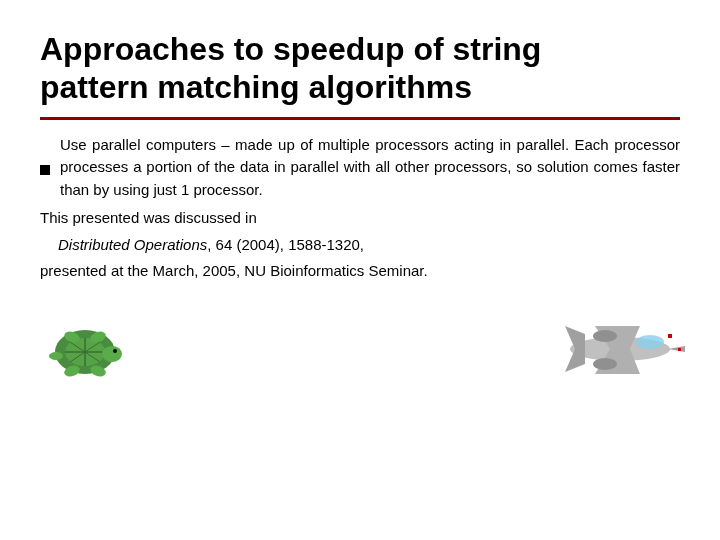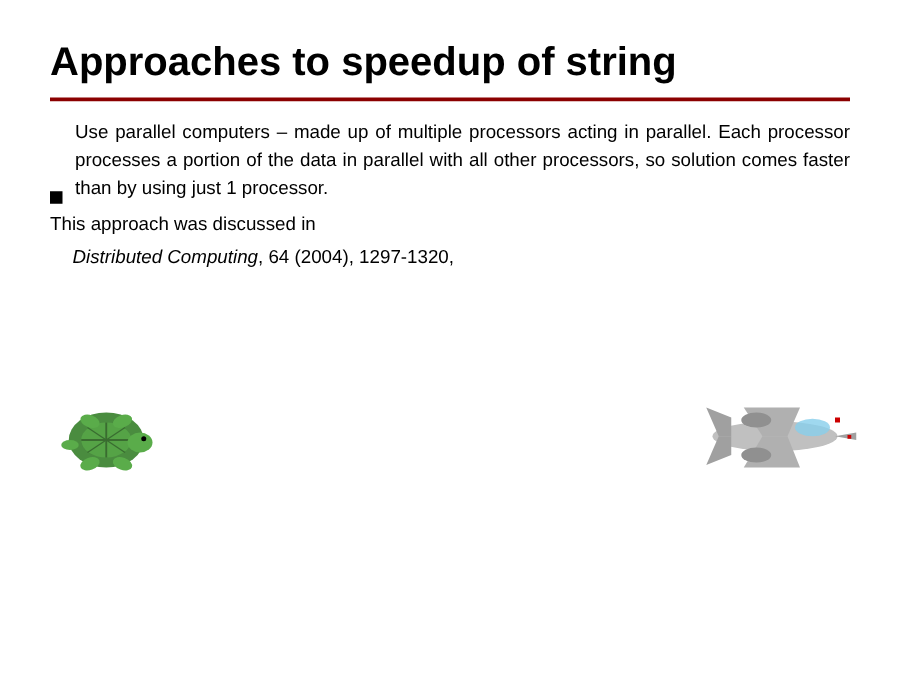--- a/index.html
+++ b/index.html
@@ -35,21 +35,21 @@
     }
 
     .content {
       font-size: 15px;
       color: #000000;
       line-height: 1.5;
     }
 
     .bullet-item {
       display: flex;
-      align-items: flex-end;
+      align-items: center;
       margin-bottom: 6px;
     }
 
     .bullet-square {
       width: 10px;
       height: 10px;
       background: #000000;
       display: inline-block;
       flex-shrink: 0;
       margin-top: 4px;
@@ -101,41 +101,45 @@
       align-self: center;
     }
   </style>
 </head>
 <body>
 
 <div class="slide">
 
   <div class="title">
     <span>Approaches to speedup of string</span><br>
+    <span>pattern matching algorithms</span>
   </div>
 
   <div class="divider"></div>
 
   <div class="content">
 
     <div class="bullet-item">
       <span class="bullet-square"></span>
       <span class="bullet-text">Use parallel computers – made up of multiple processors acting in parallel.  Each processor processes a portion of the data in parallel with all other processors, so solution comes faster than by using just 1 processor.</span>
     </div>
 
     <div class="paragraph">
-      <span>This approach was discussed in</span>
+      <span>This presented was discussed in</span>
     </div>
 
 
 
     <div class="paragraph" style="padding-left: 18px;">
-      <span class="italic">Distributed Computing</span><span>, 64 (2004), 1297-1320,</span>
+      <span class="italic">Distributed Operations</span><span>, 64 (2004), 1588-1320,</span>
     </div>
 
+    <div class="paragraph">
+      <span>presented at the March, 2005, NU Bioinformatics Seminar.</span>
+    </div>
 
 
   </div>
 
   <div class="images-row">
 
     <svg class="turtle-img" viewBox="0 0 110 90" xmlns="http://www.w3.org/2000/svg">
 
       <ellipse cx="55" cy="48" rx="30" ry="22" fill="#4a8c3f"></ellipse>
 

